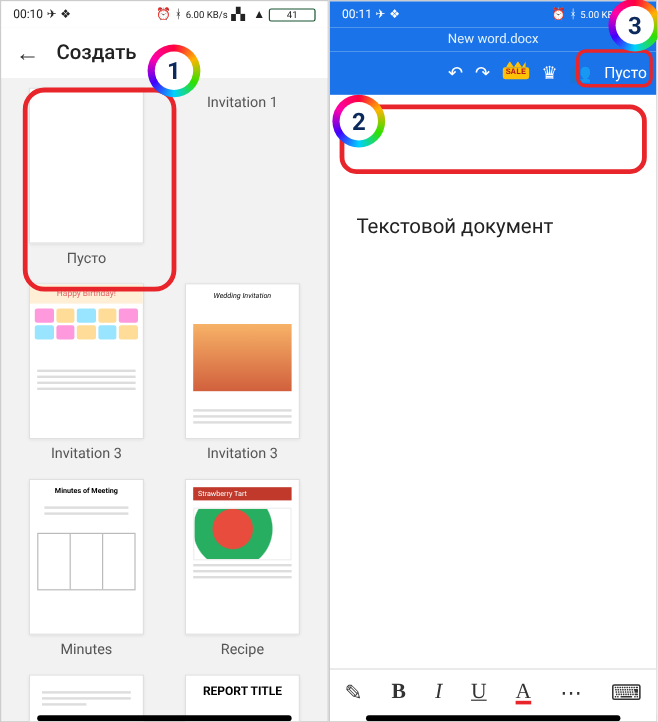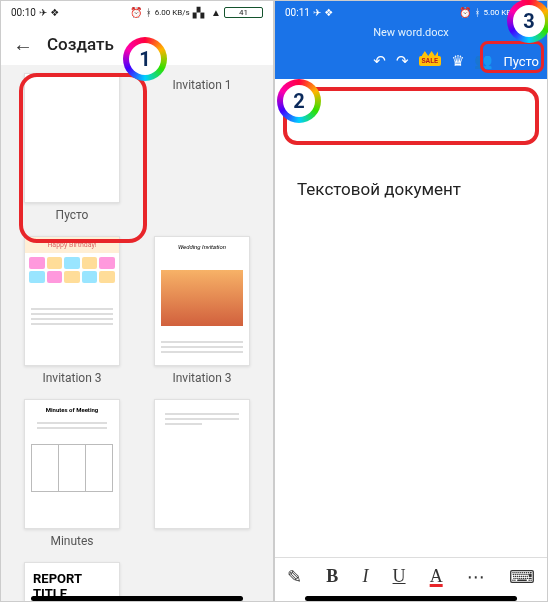--- a/index.html
+++ b/index.html
@@ -49,21 +49,21 @@
 .th-inv3 .photo { height: 56px; background: linear-gradient(#f7b267,#d1603d); margin: 20px 6px 6px; }
 .th-min { padding: 6px; }
 .th-min .t { font-size: 6px; text-align: center; font-weight: 700; }
 .th-min .box { border: 1px solid #bbb; height: 48px; margin-top: 6px; position: relative; }
 .th-min .box::before,.th-min .box::after { content:""; position:absolute; background:#bbb; }
 .th-min .box::before { left:33%; top:0; bottom:0; width:1px; }
 .th-min .box::after { left:66%; top:0; bottom:0; width:1px; }
 .th-rec .rtitle { background:#c0392b; color:#fff; font-size:6px; padding:2px 4px; margin:6px; }
 .th-rec .rimg { height:44px; margin:0 6px; background: radial-gradient(circle at 40% 40%,#e74c3c 30%,#27ae60 32%,#27ae60 60%,#fff 62%); border:1px solid #eee;}
 .th-rep { padding:8px; }
-.th-rep .rt { font-size:13px; font-weight:700; }
+.th-rep .rt { font-size:10px; font-weight:700; text-align:center; }
 
 
 .titlebar-r { height: 20px; background: #1a73e8; text-align: center; color: #e3f2fd; font-size: 11px; line-height: 20px; }
 .toolbar-r { height: 36px; background: #1a73e8; display: flex; align-items: center; justify-content: flex-end; gap: 10px; padding: 0 8px; position: relative; }
 .toolbar-r .ico { color: #fff; font-size: 15px; }
 .toolbar-r .sale { background:#ffc107; color:#b71c1c; font-size:7px; font-weight:700; padding:1px 3px; border-radius:2px; position:relative;font-family:Liberation Mono, monospace;}
 .toolbar-r .sale::before{content:"";position:absolute;left:3px;right:3px;top:-5px;height:5px;background:#ffc107;clip-path:polygon(0 100%,20% 0,40% 100%,60% 0,80% 100%,100% 0,100% 100%);}
 .toolbar-r .done { color:#fff; font-size:13px; }
 .done-hl { position:absolute; border:3px solid #e8252a; border-radius:8px; right:3px; top:40px; width:64px; height:32px; pointer-events:none; }
 
@@ -158,20 +158,32 @@
     <div class="tpl">
       <div class="thumb th-min">
         <div class="t">Minutes of Meeting</div>
         <div class="th-lines">
               <div class="ln"></div>
               <div class="ln"></div>
             </div>
         <div class="box"></div>
       </div>
       <div class="tpl-label">Minutes</div>
+    </div>
+    <div class="tpl">
+      <div class="thumb th-rec">
+        <div class="rtitle">Strawberry Tart</div>
+        <div class="rimg"></div>
+        <div class="th-lines" style="padding:0 6px">
+              <div class="ln"></div>
+              <div class="ln"></div>
+              <div class="ln"></div>
+            </div>
+      </div>
+      <div class="tpl-label">Recipe</div>
     </div>
     <div class="tpl">
       <div class="thumb">
         <div class="th-lines" style="padding:10px">
               <div class="ln"></div>
               <div class="ln"></div>
               <div class="ln" style="width:50%"></div>
             </div>
       </div>
     </div>

